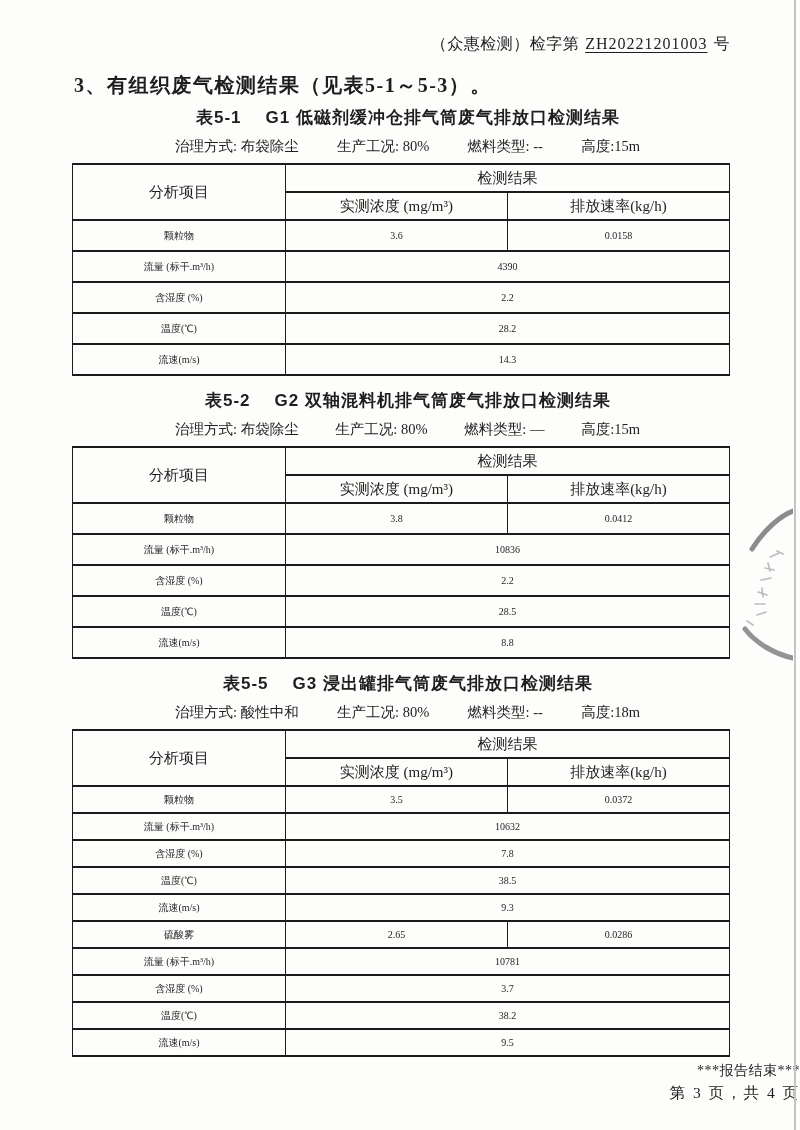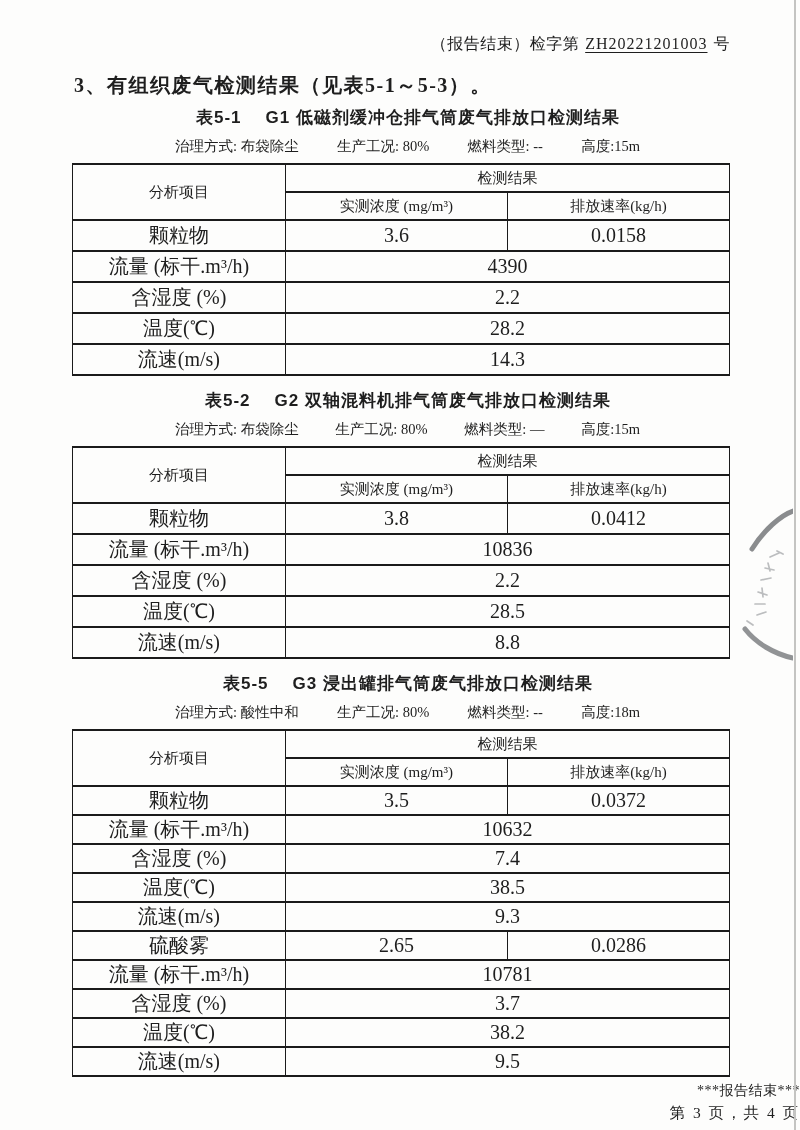--- a/index.html
+++ b/index.html
@@ -37,21 +37,21 @@
     border-collapse:collapse;table-layout:fixed;
     margin-left:72px;width:658px;
   }
   table.mon th,table.mon td{
     border-top:2.5px solid #1b1b1b;border-bottom:2.5px solid #1b1b1b;
     border-left:1.5px solid #1b1b1b;border-right:1.5px solid #1b1b1b;
     text-align:center;vertical-align:middle;
     font-weight:normal;padding:0 4px;
   }
   table.mon th{font-size:15px;height:26px;}
-  table.mon td{font-size:20px;height:29px;}
+  table.mon td{font-size:10px;height:29px;}
   table.t3 td{height:25px;}
 
   .footer{margin-top:5px;text-align:right;}
   .end-note{font-size:14px;letter-spacing:.5px;}
   .page-info{font-size:15.5px;letter-spacing:2px;margin-top:3px;}
 
   .page-edge-line{
     position:absolute;left:794px;top:0;width:2px;height:1130px;
     background:#c4c4c2;
   }
@@ -59,21 +59,21 @@
     position:absolute;left:737px;top:505px;width:56px;height:170px;
     pointer-events:none;
   }
 </style>
 </head>
 <body>
 
 <div class="page">
 
   <div class="header-ref">
-    <span>（报告结束）检字第</span><span class="ref-num">ZH20221201003</span><span>号</span>
+    <span>（众惠检测）检字第</span><span class="ref-num">ZH20221201003</span><span>号</span>
   </div>
 
   <h1 class="section-title">3、有组织废气检测结果（见表5-1～5-3）。</h1>
 
   <section class="table-block block-1">
     <h2 class="tbl-title">
       <span>表5-1</span><span class="tname">G1 低磁剂缓冲仓排气筒废气排放口检测结果</span>
     </h2>
     <div class="meta">
       <span>治理方式: 布袋除尘</span>
@@ -206,21 +206,21 @@
             <td>颗粒物</td>
             <td>3.5</td>
             <td>0.0372</td>
           </tr>
           <tr>
             <td>流量 (标干.m³/h)</td>
             <td colspan="2">10632</td>
           </tr>
           <tr>
             <td>含湿度 (%)</td>
-            <td colspan="2">7.4</td>
+            <td colspan="2">7.8</td>
           </tr>
           <tr>
             <td>温度(℃)</td>
             <td colspan="2">38.5</td>
           </tr>
           <tr>
             <td>流速(m/s)</td>
             <td colspan="2">9.3</td>
           </tr>
           <tr>

